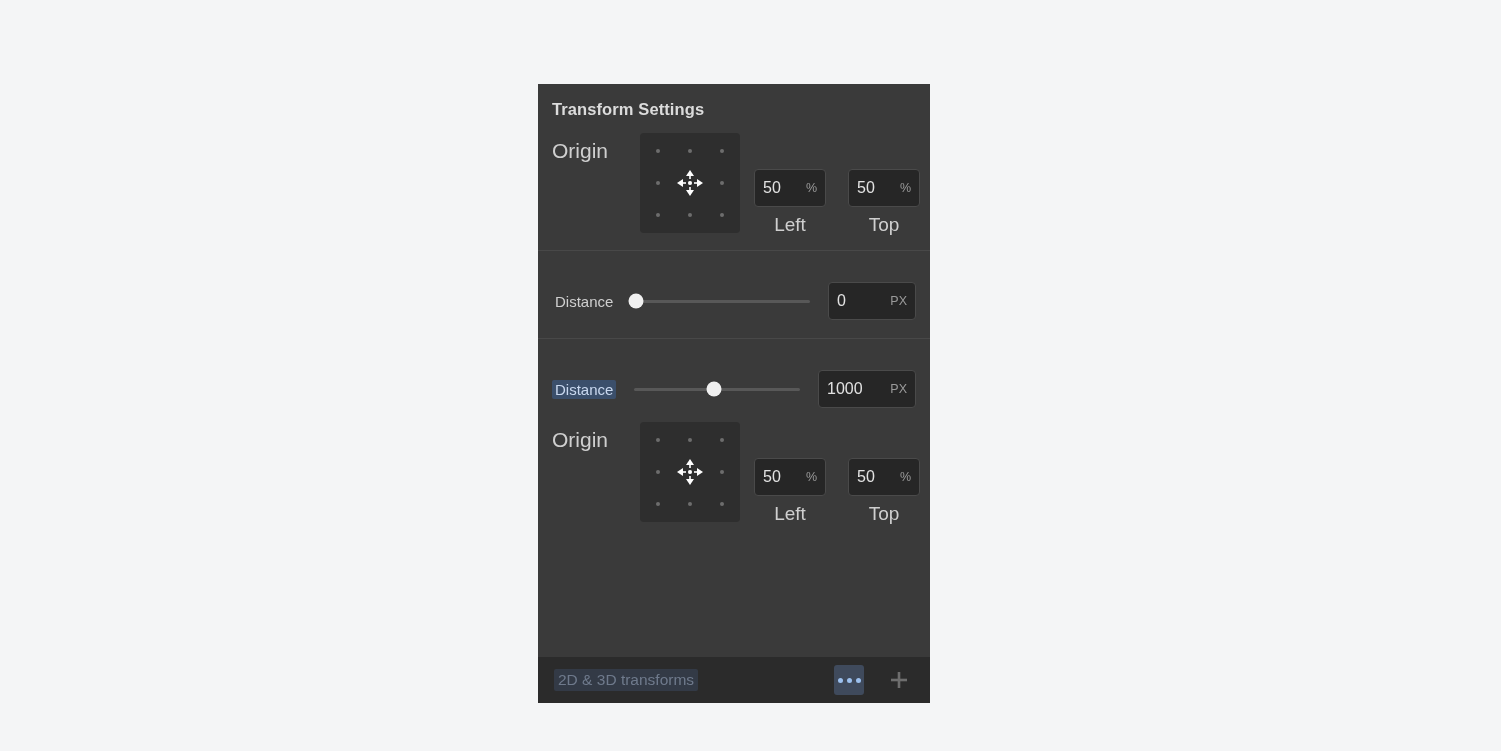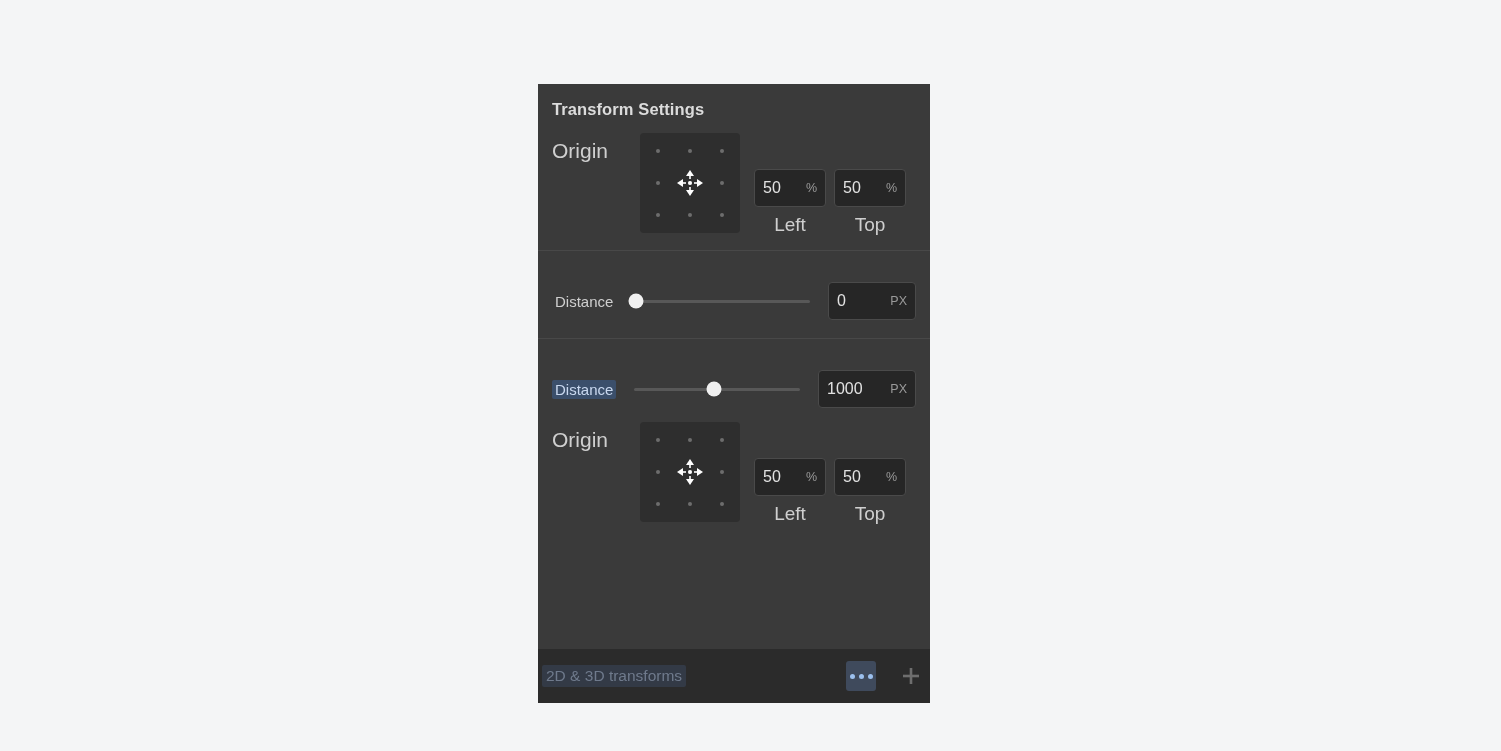--- a/index.html
+++ b/index.html
@@ -90,21 +90,21 @@
     position: absolute;
     left: 50%;
     top: 50%;
     width: 30px;
     height: 30px;
     transform: translate(-50%, -50%);
   }
 
   .num-cluster {
     display: flex;
-    gap: 8px;
+    gap: 22px;
     padding-top: 36px;
   }
   .num-field {
     width: 72px;
   }
   .num-box {
     height: 38px;
     background: #262626;
     border: 1px solid #4a4a4a;
     border-radius: 4px;
@@ -199,25 +199,25 @@
   .help-icon {
     width: 15px;
     height: 15px;
     flex: none;
     display: block;
   }
 
   
   #footer {
     margin-top: auto;
-    height: 54px;
+    height: 46px;
     background: #2b2b2b;
     display: flex;
     align-items: center;
-    padding: 0 4px;
+    padding: 0 16px;
     box-sizing: border-box;
     gap: 20px;
   }
   .footer-label {
     color: #6f7a8c;
     font-size: 15.5px;
     background: #333a46;
     padding: 2px 4px;
     border-radius: 2px;
   }

